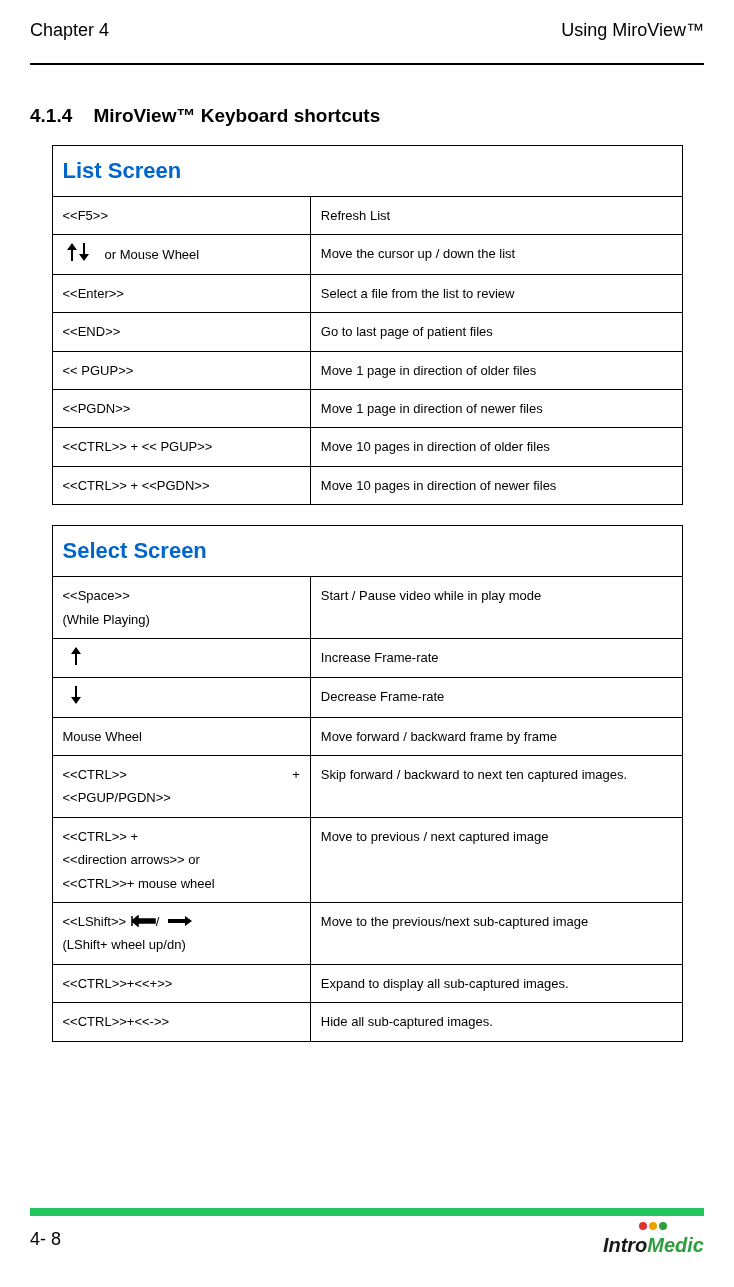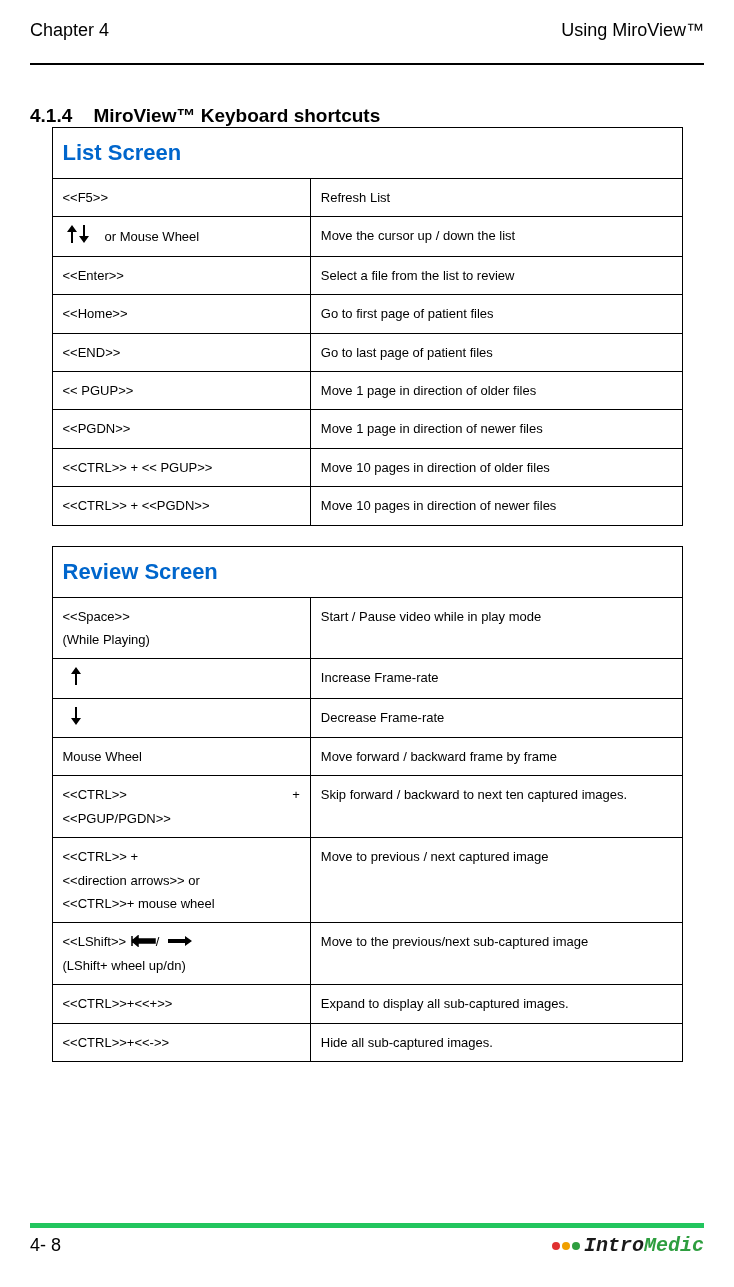--- a/index.html
+++ b/index.html
@@ -20,20 +20,21 @@
     display: flex;
     justify-content: space-between;
     font-size: 18px;
     padding-bottom: 22px;
     border-bottom: 2px solid #000;
   }
   .section-heading {
     font-size: 19px;
     font-weight: bold;
     margin-top: 40px;
+    margin-bottom: 18px;
   }
   .shortcut-table {
     border-collapse: collapse;
     width: 631px;
     margin: 0 auto 20px auto;
     table-layout: fixed;
     font-size: 17px;
   }
   .shortcut-table col.col-key {
     width: 41%;
@@ -63,34 +64,35 @@
   .ctrl-plus-row {
     display:flex;
     justify-content: space-between;
     text-align: center;
   }
   .footer {
     position: absolute;
     bottom: 30px;
     left: 30px;
     right: 30px;
-    border-top: 5px solid #22c55e;
+    border-top: 8px solid #22c55e;
     padding-top: 6px;
     display: flex;
     justify-content: space-between;
     align-items: center;
   }
   .page-num {
     font-size: 18px;
   }
   .logo {
     display: flex;
     align-items: center;
     gap: 4px;
-    font-family: Liberation Mono, monospace;
+    font-family: Liberation Sans, sans-serif;
+    flex-direction: column;
   }
   .logo-bullets {
     display: flex;
     gap: 2px;
   }
   .logo-bullet {
     width: 8px;
     height: 8px;
     border-radius: 50%;
   }
@@ -138,24 +140,20 @@
             </svg></span><span><svg width="12" height="20" viewBox="0 0 12 20" style="vertical-align:-3px">
               <path d="M6 19 L11 12 L7 12 L7 1 L5 1 L5 12 L1 12 Z" fill="#000"></path>
             </svg></span>&nbsp;&nbsp;&nbsp;   or Mouse Wheel</td>
         <td>Move the cursor up / down the list</td>
       </tr>
       <tr>
         <td>&lt;&lt;Enter&gt;&gt;</td>
         <td>Select a file from the list to review</td>
       </tr>
       <tr>
-        <td>&lt;&lt;Home&gt;&gt;</td>
-        <td>Go to first page of patient files</td>
-      </tr>
-      <tr>
         <td>&lt;&lt;END&gt;&gt;</td>
         <td> Go to last page of patient files</td>
       </tr>
       <tr>
         <td>&lt;&lt; PGUP&gt;&gt;</td>
         <td>Move 1 page in direction of older files</td>
       </tr>
       <tr>
         <td>&lt;&lt;PGDN&gt;&gt;</td>
         <td>Move 1 page in direction of newer files</td>
@@ -171,21 +169,21 @@
     </tbody>
 </table>
 
 <table class="shortcut-table">
   <colgroup>
       <col class="col-key">
       <col class="col-desc">
     </colgroup>
   <tbody>
       <tr>
-    <th colspan="2">Review Screen</th>
+    <th colspan="2">Select Screen</th>
   </tr>
   </tbody>
     <tbody id="review-screen-body">
       <tr>
         <td>&lt;&lt;Space&gt;&gt;<br>(While Playing)</td>
         <td>Start / Pause video while in play mode</td>
       </tr>
       <tr>
         <td>&nbsp;&nbsp;<span><svg width="12" height="20" viewBox="0 0 12 20" style="vertical-align:-3px">
               <path d="M6 1 L11 8 L7 8 L7 19 L5 19 L5 8 L1 8 Z" fill="#000"></path>

